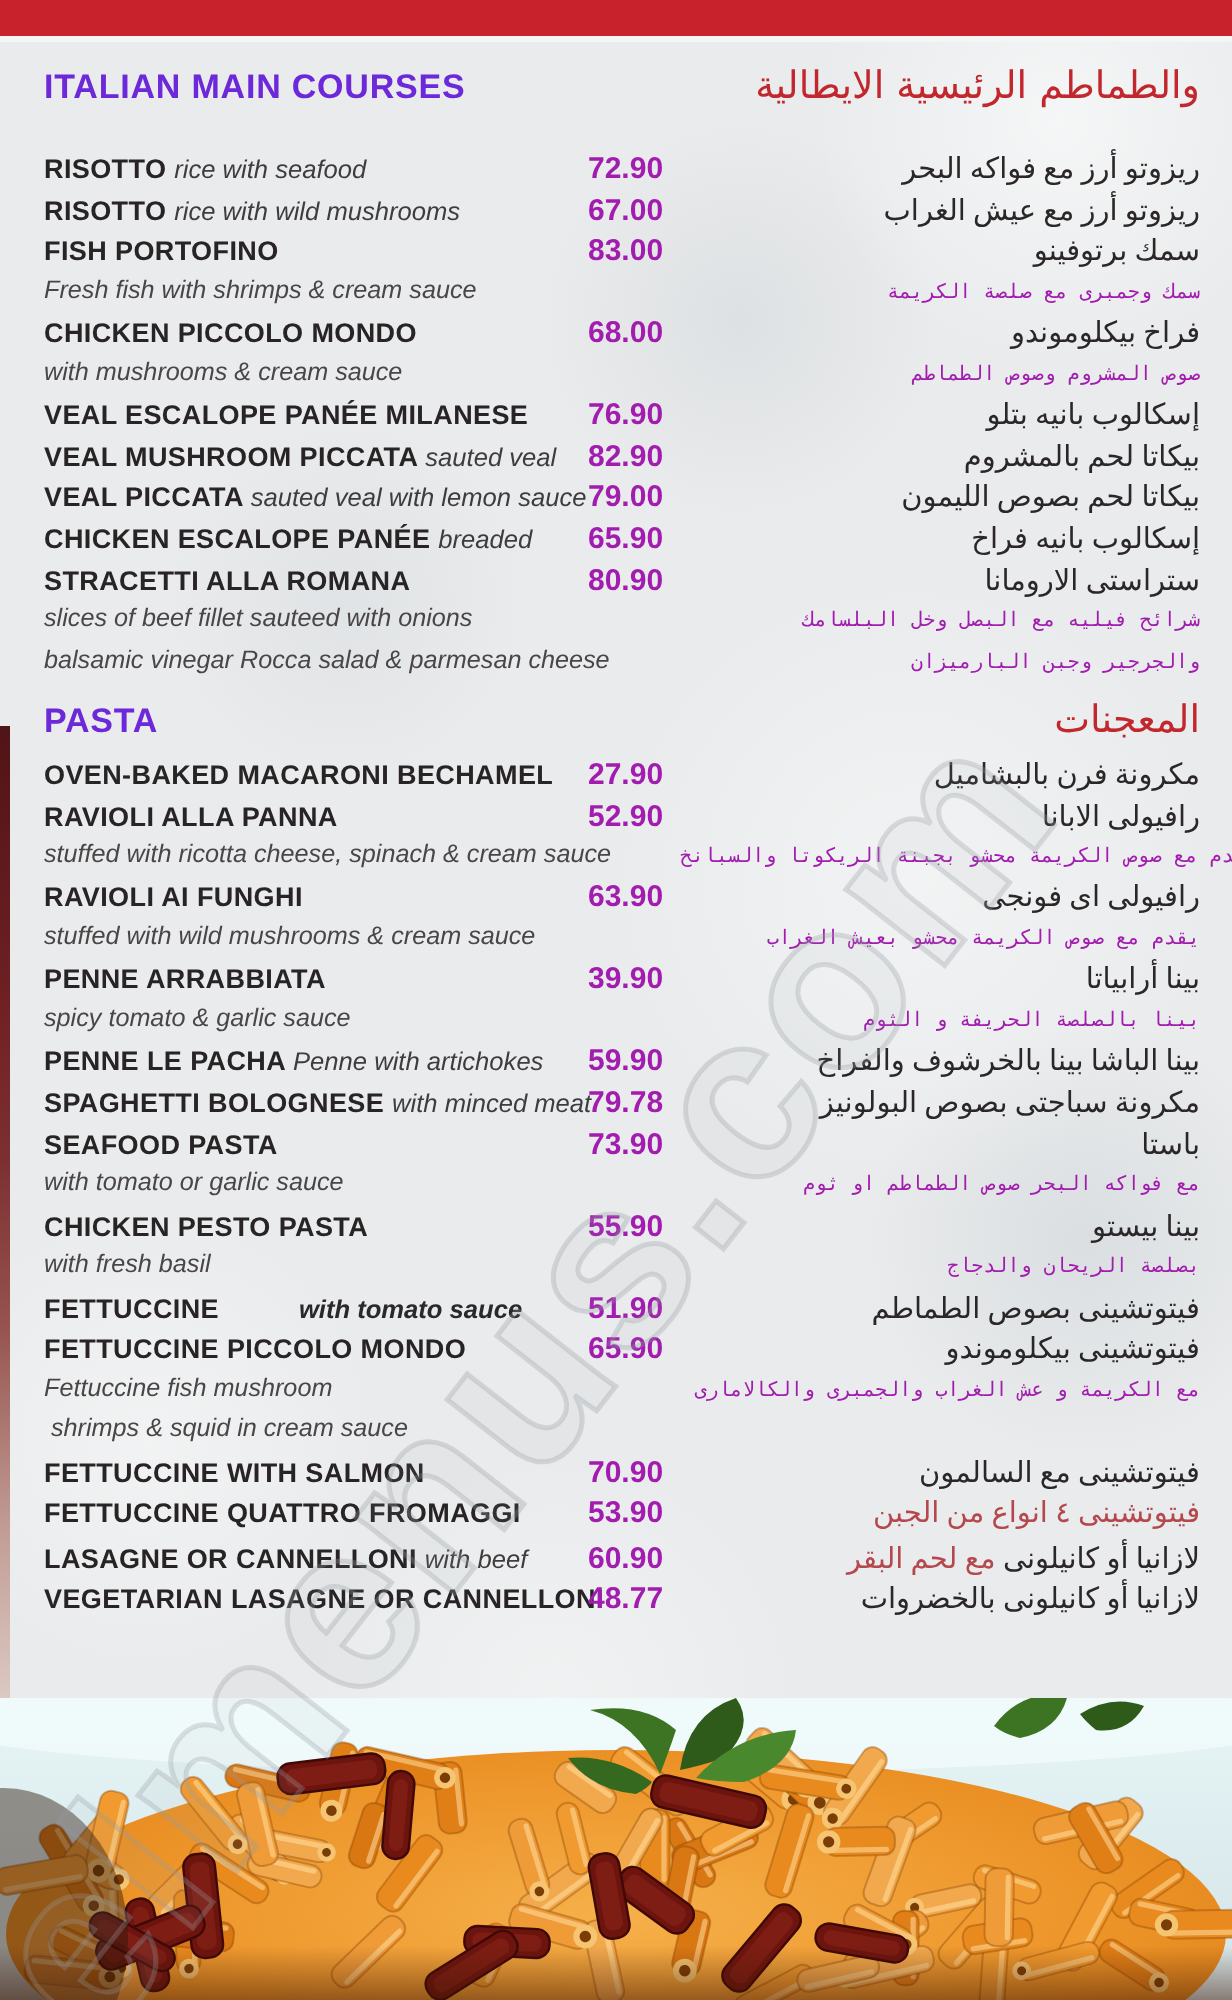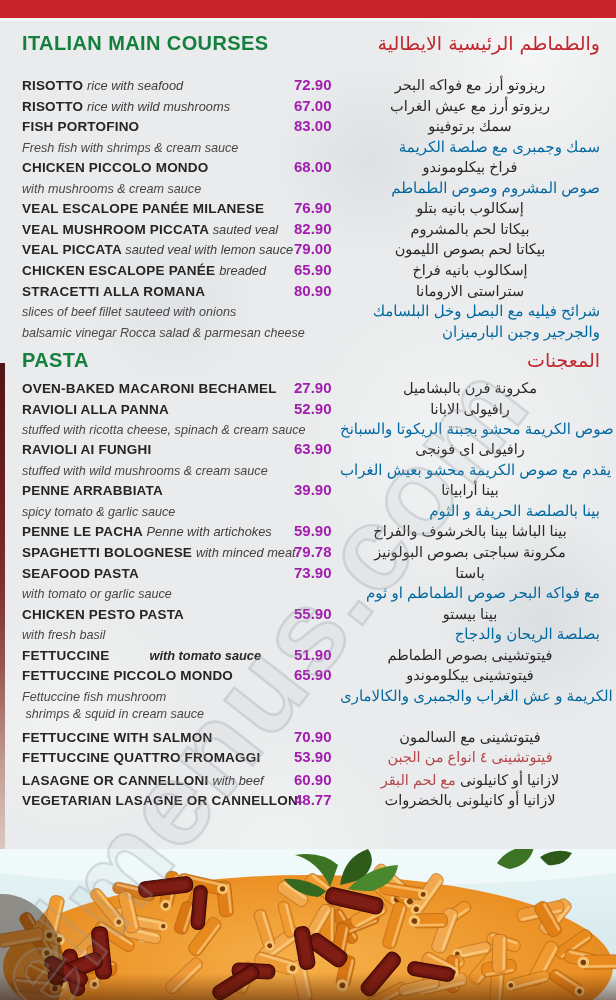--- a/index.html
+++ b/index.html
@@ -19,39 +19,39 @@
           border-bottom:3px solid #f4f5f5;}
   .left-strip{position:absolute;left:0;top:363px;width:5px;height:486px;
     background:linear-gradient(#511416,#6e2023 28%,#7d3032 45%,#96544f 62%,#c09b93 82%,#dcc9c2);}
   .watermark{position:absolute;top:958px;left:-36px;transform:rotate(-52deg);
     transform-origin:left top;font-size:118px;font-weight:bold;letter-spacing:3px;
     white-space:nowrap;color:rgba(158,164,169,.14);-webkit-text-stroke:2.5px rgba(150,156,161,.5);
     opacity:.6;pointer-events:none;z-index:5;}
   .content{position:absolute;top:18px;left:0;right:0;padding-top:14px;z-index:2;}
   .sec-head{display:flex;justify-content:space-between;align-items:baseline;
             padding:0 16px 0 22px;height:21px;}
-  .sec-head .en{font-size:20px;font-weight:bold;color:#15803d;letter-spacing:.4px;}
+  .sec-head .en{font-size:17px;font-weight:bold;color:#6d28d9;letter-spacing:.4px;}
   .sec-head .ar{font-size:19px;color:#c2272d;font-family:"DejaVu Sans",sans-serif;direction:rtl;}
   .sec1 .sec-head{margin-bottom:23px;}
   .sec2 .sec-head{margin-top:6px;margin-bottom:9px;}
   .row{display:grid;grid-template-columns:272px 46px 1fr;align-items:baseline;
        padding:0 16px 0 22px;height:20.6px;}
   .row.gap{margin-top:2px;}
   .nm{font-size:13.5px;font-weight:bold;color:#282425;letter-spacing:.2px;white-space:nowrap;}
   .desc{font-size:12.8px;font-weight:normal;font-style:italic;color:#3f3c3d;letter-spacing:0;}
   .desc-b{font-weight:bold;color:#2b2829;margin-left:36px;}
   .price{font-size:15px;font-weight:bold;color:#a21caf;text-align:left;}
-  .arline{text-align:center;font-size:14.5px;color:#2b2728;
-          font-family:Liberation Sans, sans-serif;direction:rtl;white-space:nowrap;}
+  .arline{text-align:right;font-size:14.5px;color:#2b2728;
+          font-family:Liberation Serif, serif;direction:rtl;white-space:nowrap;}
   .ar-red{color:#b5484c;}
   .subrow{display:grid;grid-template-columns:318px 1fr;align-items:baseline;
           padding:0 16px 0 22px;height:20.4px;}
   .sub-en{font-style:italic;font-size:12.6px;color:#4a4647;white-space:pre;}
-  .sub-ar{text-align:right;font-size:15px;color:#0369a1;
-          font-family:Liberation Sans, sans-serif;direction:rtl;white-space:nowrap;}
+  .sub-ar{text-align:right;font-size:10px;color:#a21caf;
+          font-family:Liberation Mono, monospace;direction:rtl;white-space:nowrap;}
   .photo{position:absolute;left:0;top:849px;width:616px;height:151px;z-index:3;}
 </style>
 </head>
 <body>
 
 <div class="page">
   <div class="topbar"></div>
   <div class="watermark">elmenus.com</div>
   <div class="left-strip"></div>
 

